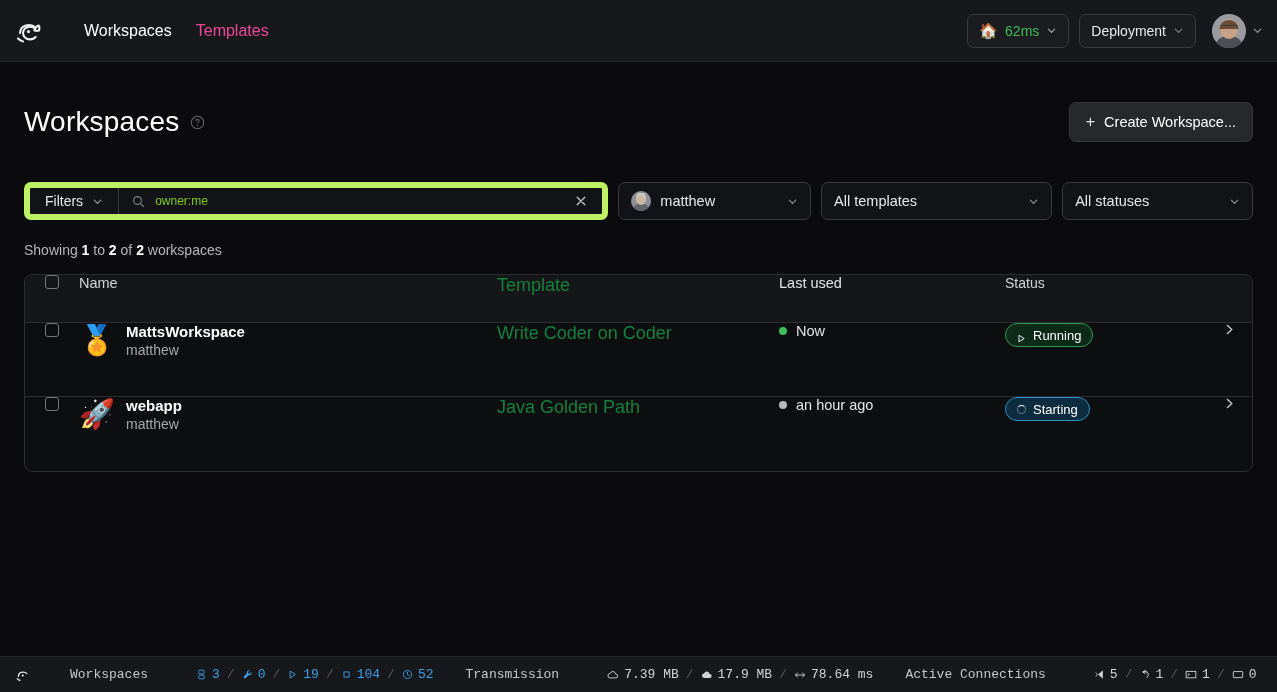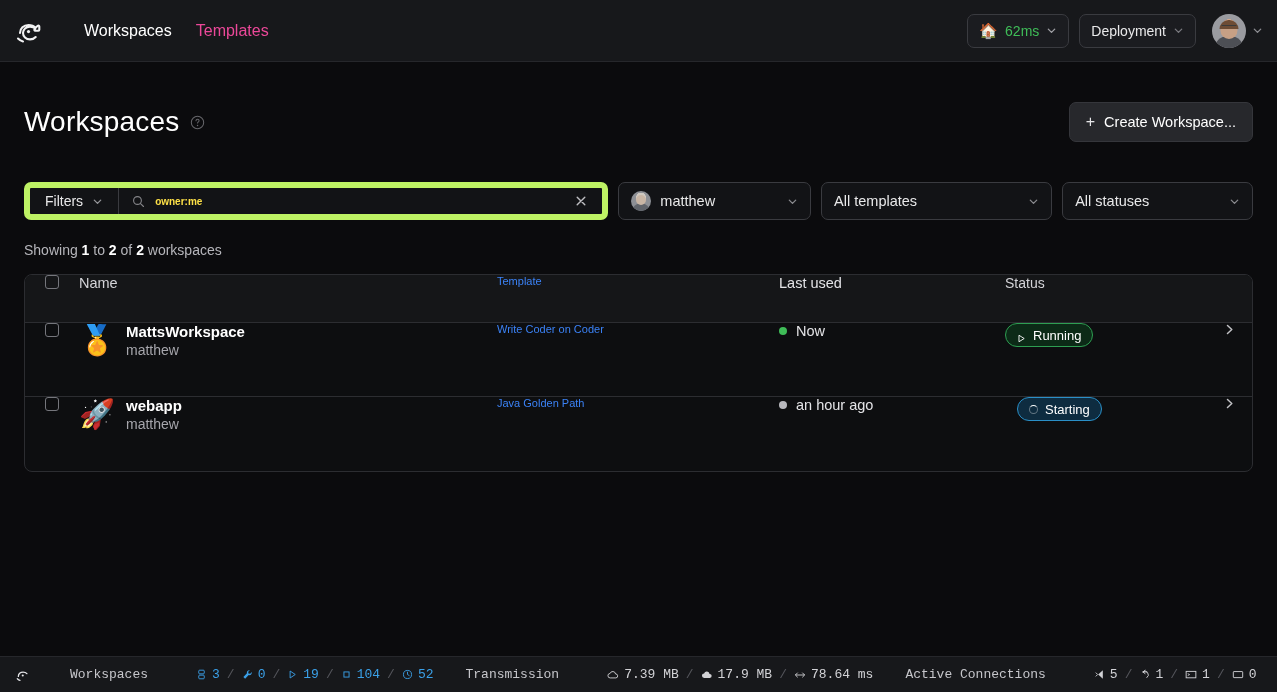--- a/index.html
+++ b/index.html
@@ -141,23 +141,22 @@
   .searchwrap {
     display:flex; align-items:center; gap:10px;
     padding: 0 12px 0 13px;
     width: 508px;
   }
   .search-ico { width:13px; height:13px; opacity:.7; flex:0 0 auto;}
   .search-ico svg{display:block;}
   .search-input {
     flex:1 1 auto;
     background:transparent; border:0; outline:none;
-    color:#fde047; font-size:10px;
+    color:#84cc16; font-size:12px;
     font-family:"Liberation Sans", sans-serif;
-    font-weight:bold;
   }
   .clear-btn {
     width:18px; height:18px;
     display:flex; align-items:center; justify-content:center;
     cursor:pointer; opacity:.85; flex:0 0 auto;
   }
   .clear-btn svg{display:block;}
   .select {
     height:38px;
     border:1px solid #3a3b40;
@@ -211,39 +210,39 @@
   }
   .c-check { width:54px; display:flex; justify-content:center; align-items:center; flex:0 0 auto;}
   .cb {
     width:14px; height:14px;
     border:1.5px solid #75767c;
     border-radius:3px;
     background:transparent;
     cursor:pointer;
   }
   .c-name { flex: 0 0 418px; display:flex; align-items:center; gap:13px; }
-  .c-tmpl { flex: 0 0 282px; font-size:11px; color:#3b82f6;}
+  .c-tmpl { flex: 0 0 282px; font-size:18px; color:#15803d;}
   .c-used { flex: 0 0 226px; font-size:14.5px; color:#e4e4e7; display:flex; align-items:center; gap:9px;}
   .c-stat { flex: 1 1 auto; }
   .c-arrow { width:46px; display:flex; justify-content:center; align-items:center; flex:0 0 auto;}
   .thead .c-name { color:#d4d4d8; font-size:14.5px;}
   .ws-emoji { font-size:29px; line-height:1; width:34px; text-align:center; flex:0 0 auto;}
   .ws-meta { display:flex; flex-direction:column; gap:2px; }
   .ws-name { font-size:15px; font-weight:700; color:#ffffff; }
   .ws-owner { font-size:14px; color:#a6a6ac; }
   .dot { width:8px; height:8px; border-radius:50%; flex:0 0 auto;}
   .badge {
     display:inline-flex; align-items:center; gap:7px;
     height:24px; padding: 0 11px;
     border-radius:12px;
     font-size:13px;
     white-space:nowrap;
   }
   .badge.running { background:#0c2a17; border:1px solid #2e9e52; color:#ffffff; }
-  .badge.starting { background:#0e2c40; border:1px solid #2a8fc7; color:#ffffff;margin-left:12px; }
+  .badge.starting { background:#0e2c40; border:1px solid #2a8fc7; color:#ffffff; }
   .play-ico { width:9px;height:9px; display:block;}
   .spin {
     width:9px;height:9px;border-radius:50%;
     border:1.5px solid rgba(255,255,255,.35);
     border-top-color:#ffffff;
     display:block;
   }
   .arrow-ico{width:13px;height:13px;opacity:.85;}
   .arrow-ico svg{display:block;}
 

